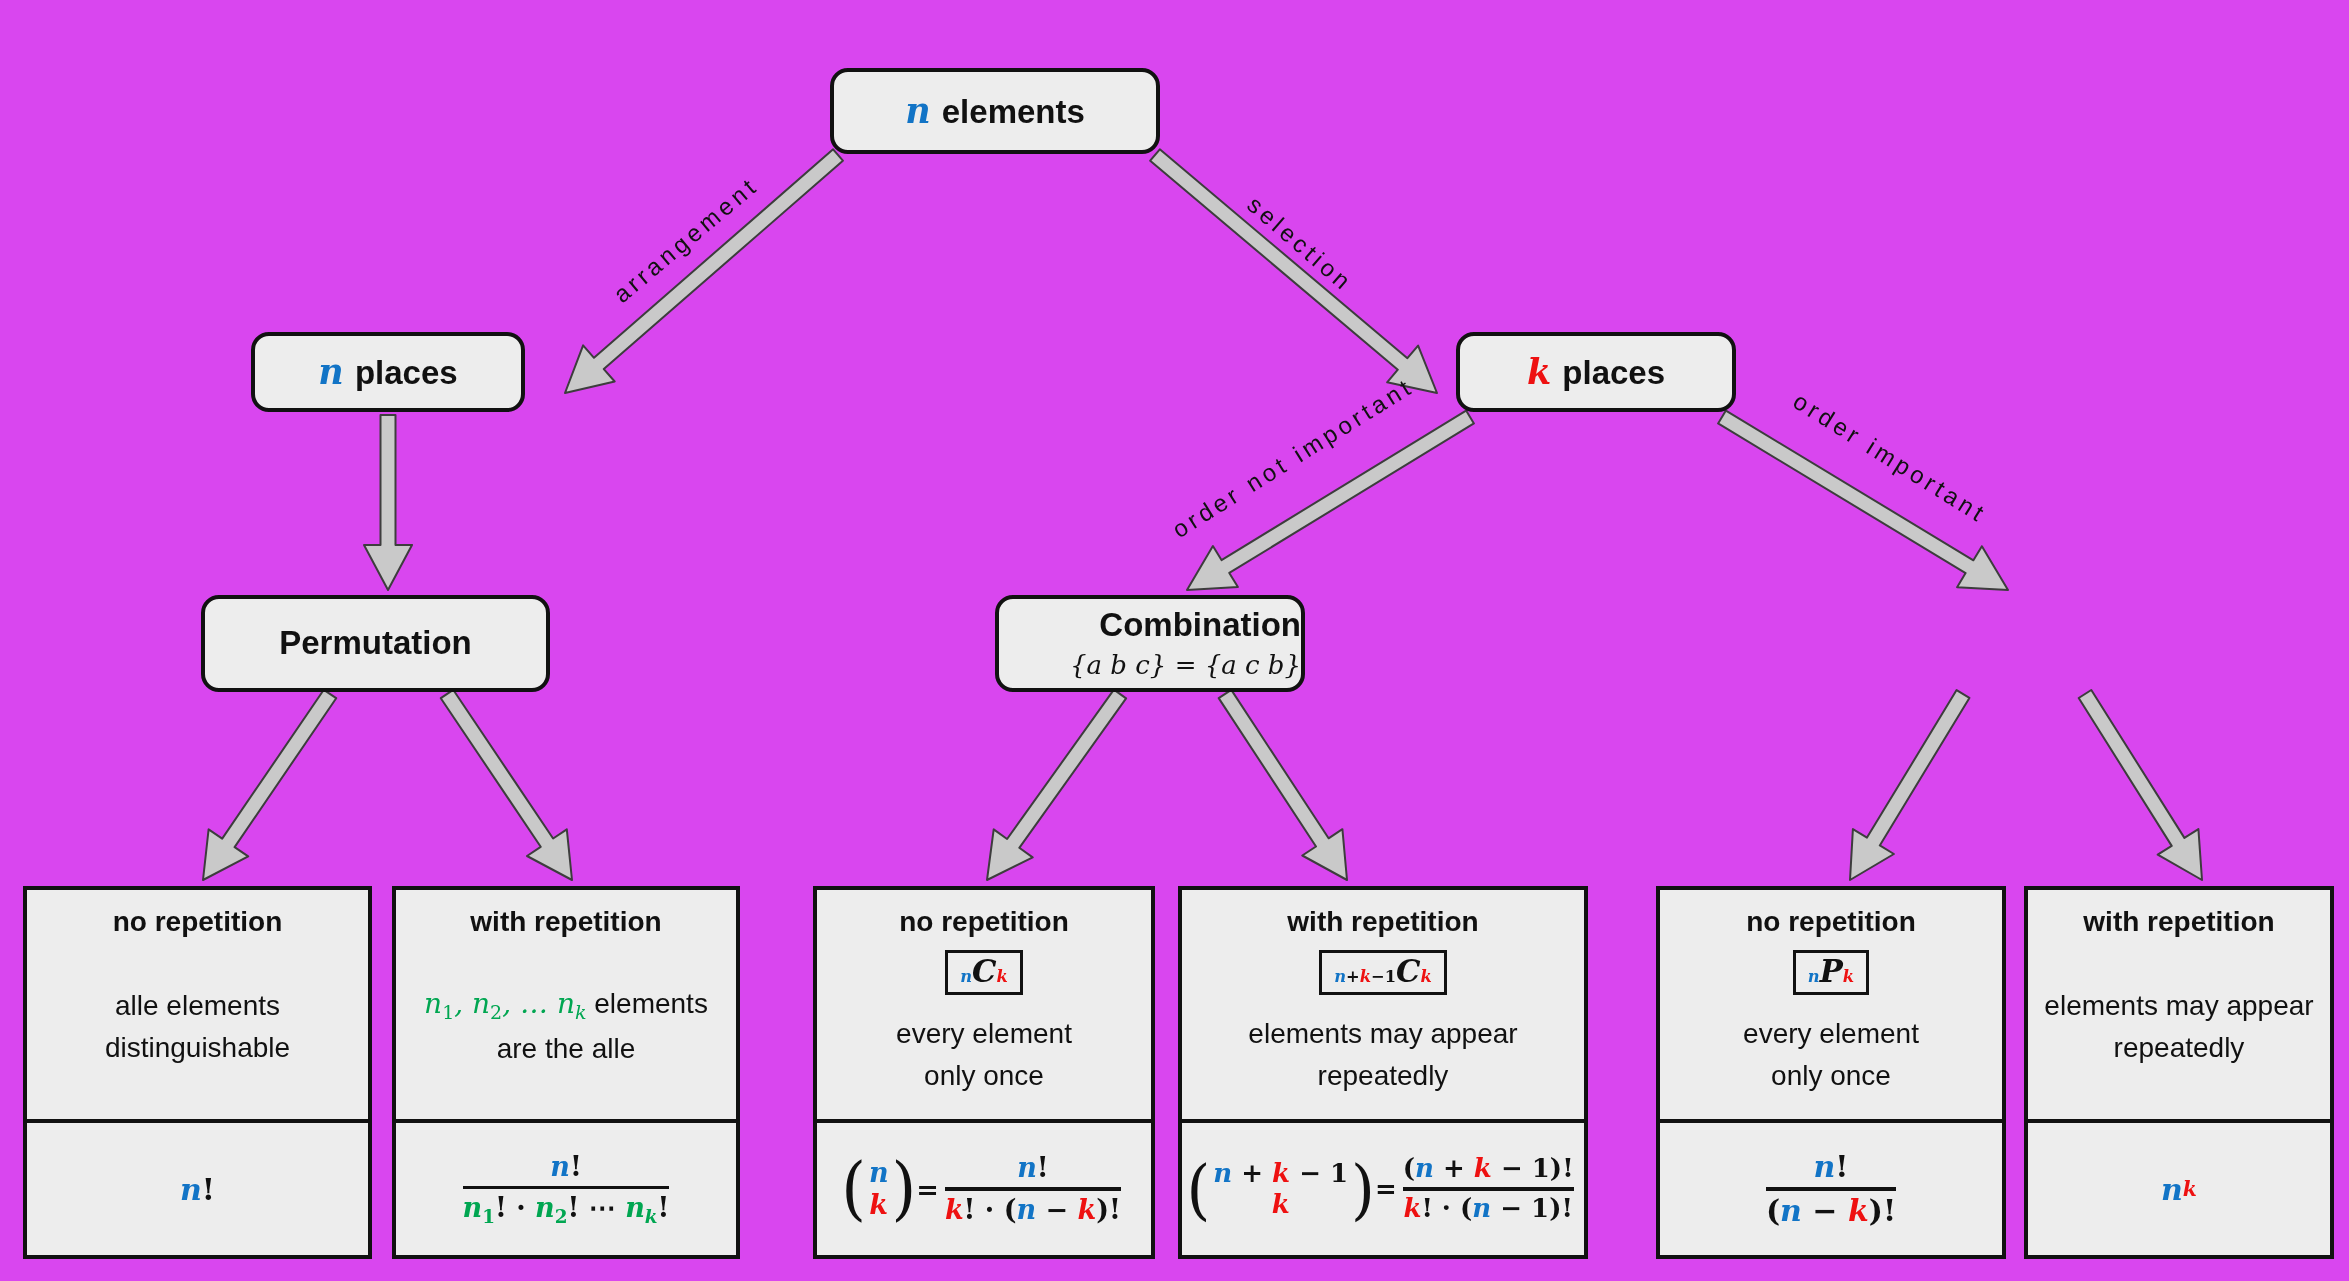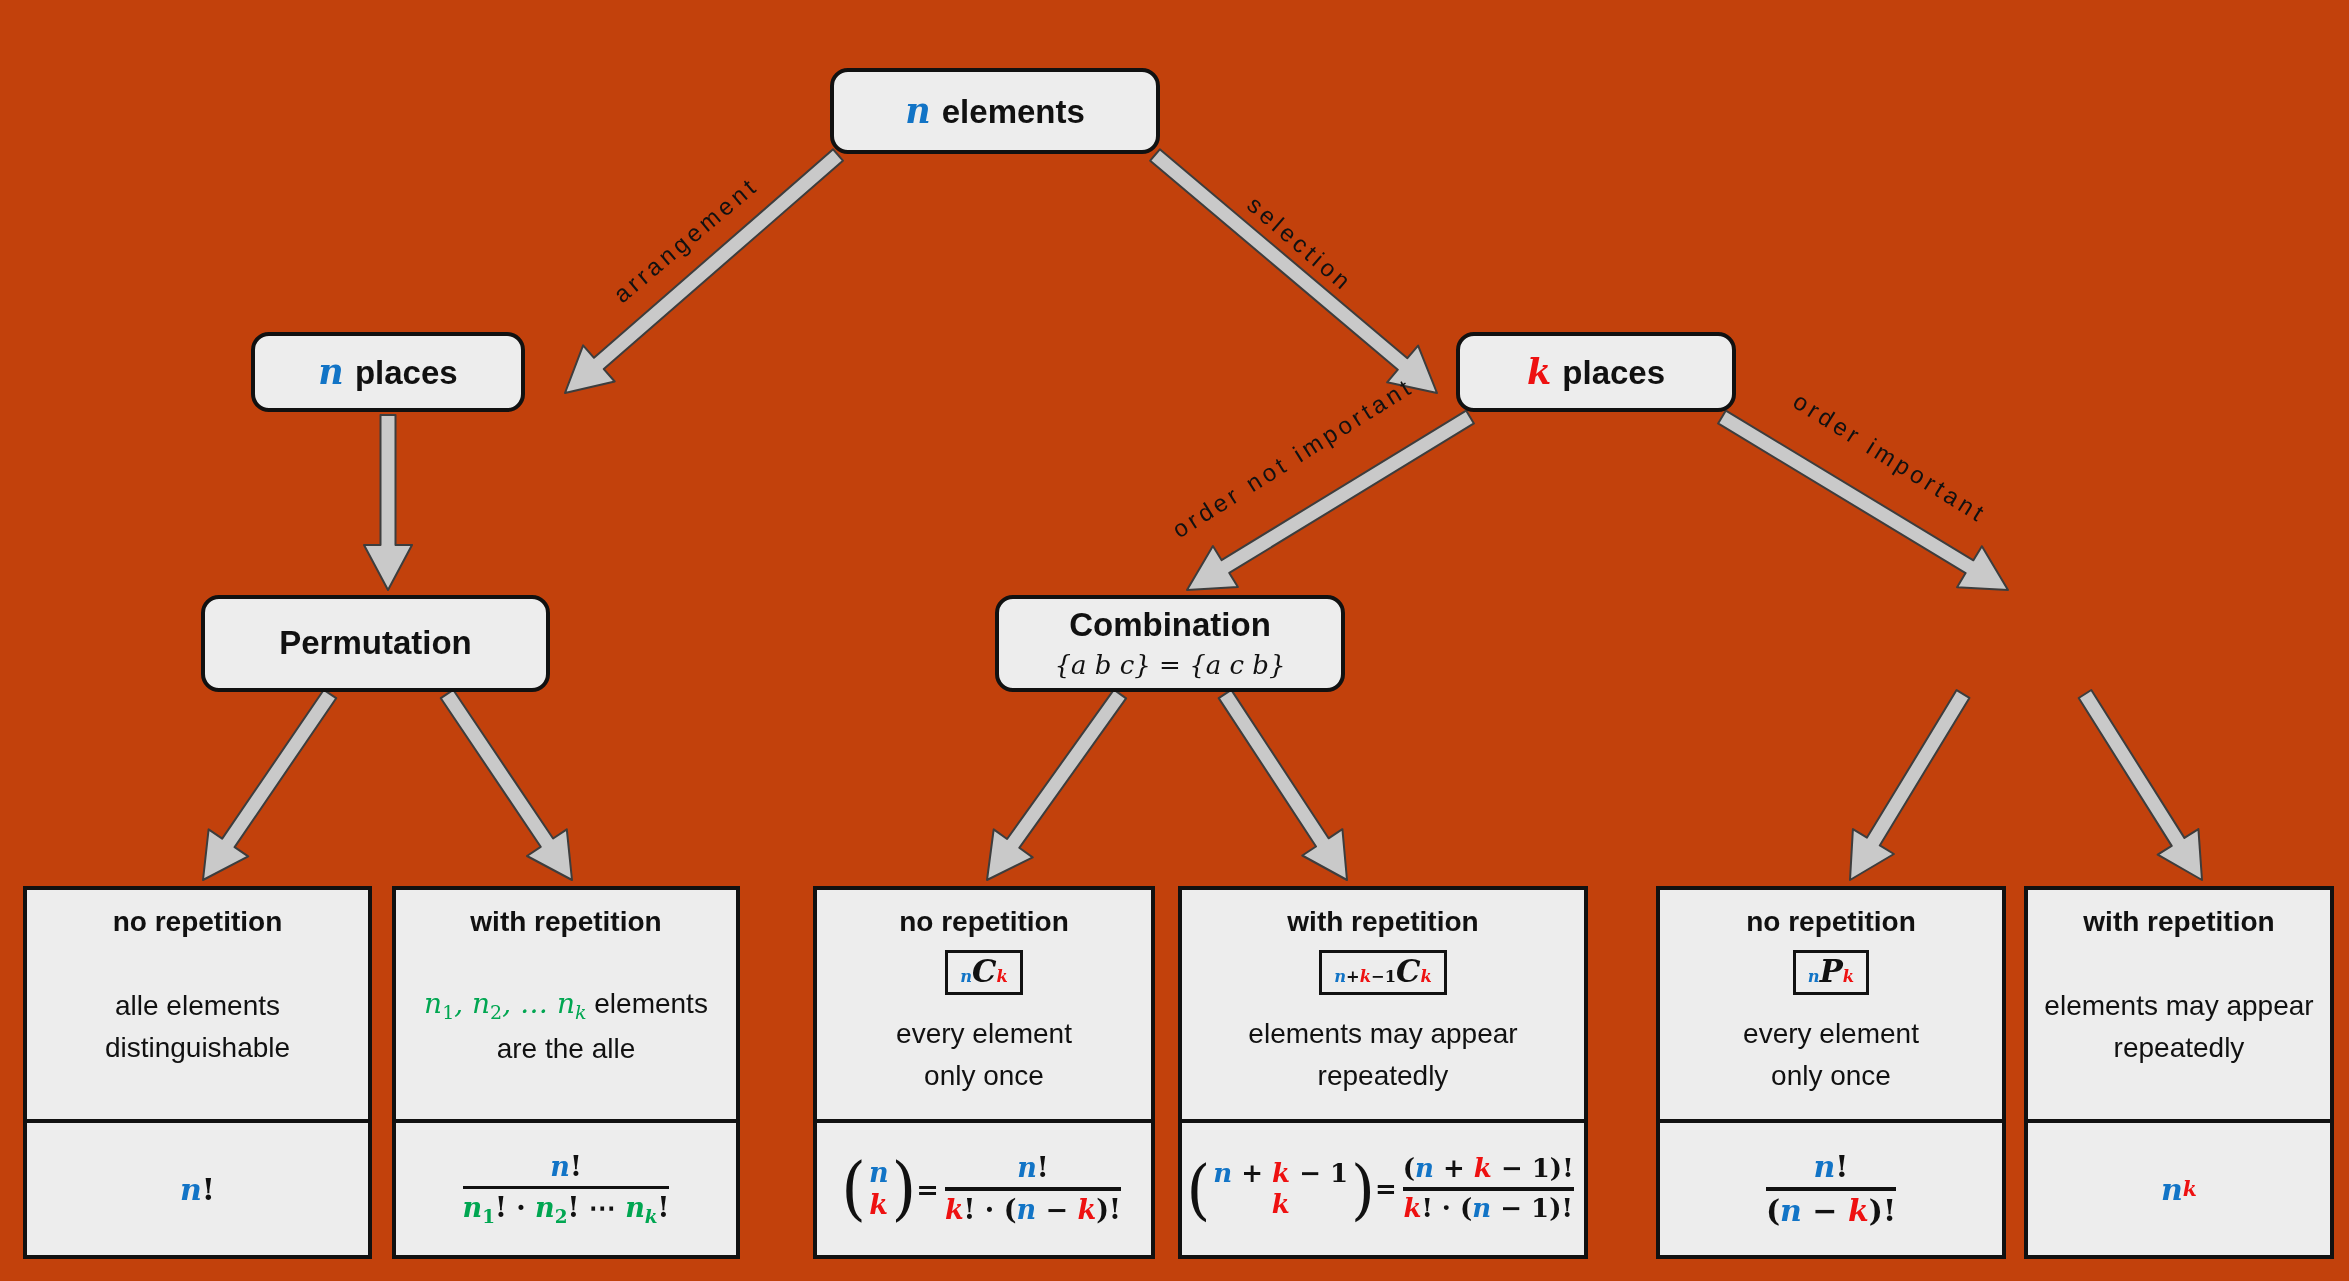--- a/index.html
+++ b/index.html
@@ -1,31 +1,31 @@
 <!DOCTYPE html>
 <html style="--box-fill: #ededed;"><head>
 <meta charset="utf-8">
 <style>
   html,body{margin:0;padding:0;background:#ffffff;}
   body{font-family:"Liberation Sans", sans-serif; color:#111;}
-  #canvas{position:relative;width:2349px;height:1281px;background:#c2410c;overflow:hidden;}
+  #canvas{position:relative;width:2349px;height:1281px;background:#d946ef;overflow:hidden;}
   #arrow-layer{position:absolute;left:0;top:0;width:2349px;height:1281px;}
 
   
   .node{position:absolute;background:var(--box-fill,#ededed);border:4px solid #111;
         border-radius:18px;display:flex;flex-direction:column;align-items:center;
         justify-content:center;box-sizing:border-box;z-index:2;}
   .node-title{font-weight:bold;font-size:33px;white-space:nowrap;line-height:1.1;}
   .node-subtitle{font-family:"DejaVu Serif",serif;font-style:italic;font-weight:500;
         font-size:26px;margin-top:6px;white-space:nowrap;}
   #node-n-elements{left:830px;top:68px;width:330px;height:86px;}
   #node-n-places{left:251px;top:332px;width:274px;height:80px;}
   #node-k-places{left:1456px;top:332px;width:280px;height:80px;}
   #node-permutation{left:201px;top:595px;width:349px;height:97px;}
-  #node-combination{left:995px;top:595px;width:350px;height:97px;}
+  #node-combination{left:995px;top:595px;width:310px;height:97px;align-items:flex-end;}
   #node-variation{left:1844px;top:595px;width:349px;height:97px;}
 
   
   .edge-label{position:absolute;font-size:24px;font-weight:500;letter-spacing:4px;
         white-space:nowrap;color:#111;z-index:3;
         transform:translate(-50%,-50%) rotate(var(--rot,0deg));}
 
   
   .card{position:absolute;top:886px;height:373px;background:var(--box-fill,#ededed);
         border:4px solid #111;box-sizing:border-box;display:flex;flex-direction:column;z-index:2;}

